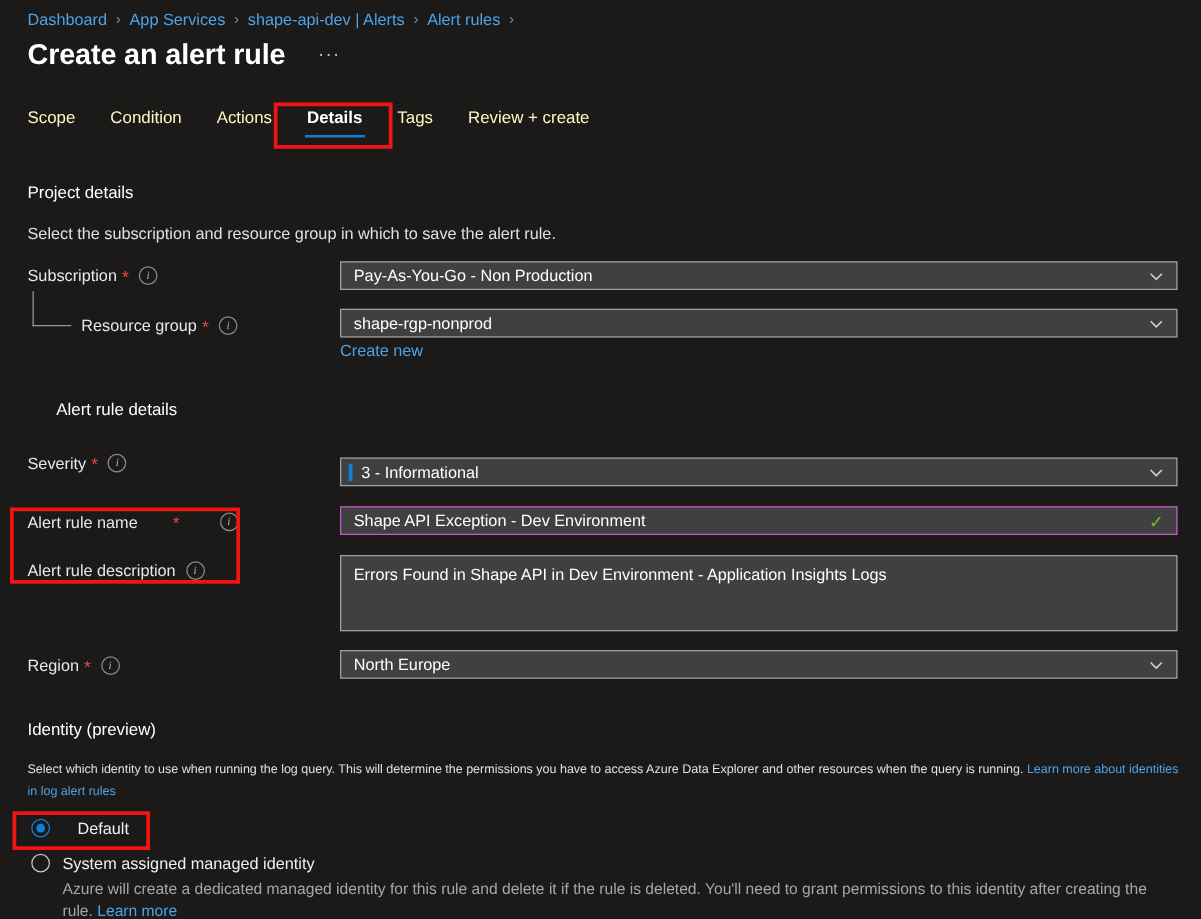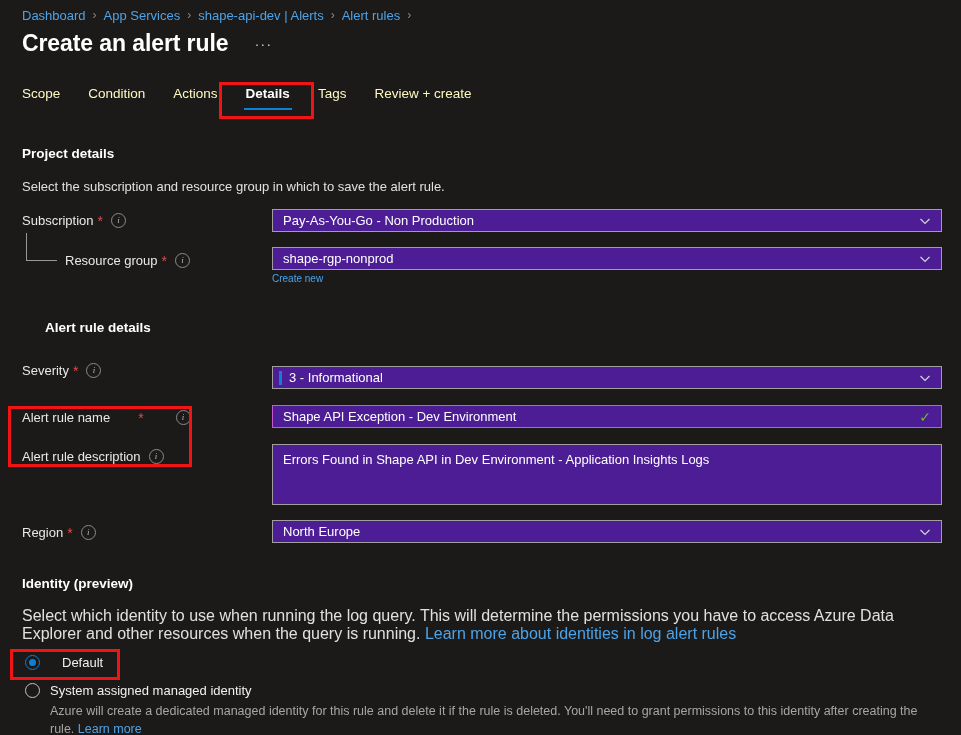--- a/index.html
+++ b/index.html
@@ -80,21 +80,21 @@
     bottom: 0;
     height: 2.5px;
     background: #0f7fd4;
   }
 
   
   .sec-title {
     position: absolute;
     left: 22px;
     font-size: 13.5px;
-    font-weight: bold;
+    font-weight: normal;
     color: #ffffff;
   }
   .sec-desc {
     position: absolute;
     left: 22px;
     font-size: 13px;
     color: #e0e0e0;
   }
 
   
@@ -126,21 +126,21 @@
   .tree-line {
     position: absolute;
     border-left: 1px solid #9a9896;
     border-bottom: 1px solid #9a9896;
   }
 
   
   .ctrl {
     position: absolute;
     box-sizing: border-box;
-    background: #4c1d95;
+    background: #404040;
     border: 1px solid #a19f9d;
     color: #ffffff;
     font-size: 13px;
     font-family: "Liberation Sans", sans-serif;
     display: flex;
     align-items: center;
     padding: 0 10px;
     cursor: pointer;
   }
   .ctrl .val { flex: 1; overflow: hidden; white-space: nowrap; text-overflow: ellipsis; }
@@ -168,29 +168,29 @@
     line-height: 1;
   }
   .ctrl.textarea {
     align-items: flex-start;
     padding-top: 7px;
     cursor: text;
   }
   .link {
     position: absolute;
     color: #4da3e8;
+    font-size: 13px;
+    cursor: pointer;
+  }
+  .inline-link { color: #4da3e8; cursor: pointer; }
+
+  
+  .body-text {
+    position: absolute;
     font-size: 10px;
-    cursor: pointer;
-  }
-  .inline-link { color: #4da3e8; cursor: pointer; }
-
-  
-  .body-text {
-    position: absolute;
-    font-size: 16px;
     color: #e0e0e0;
     line-height: 18px;
   }
   .radio-row {
     position: absolute;
     display: flex;
     align-items: center;
     cursor: pointer;
   }
   .radio {

